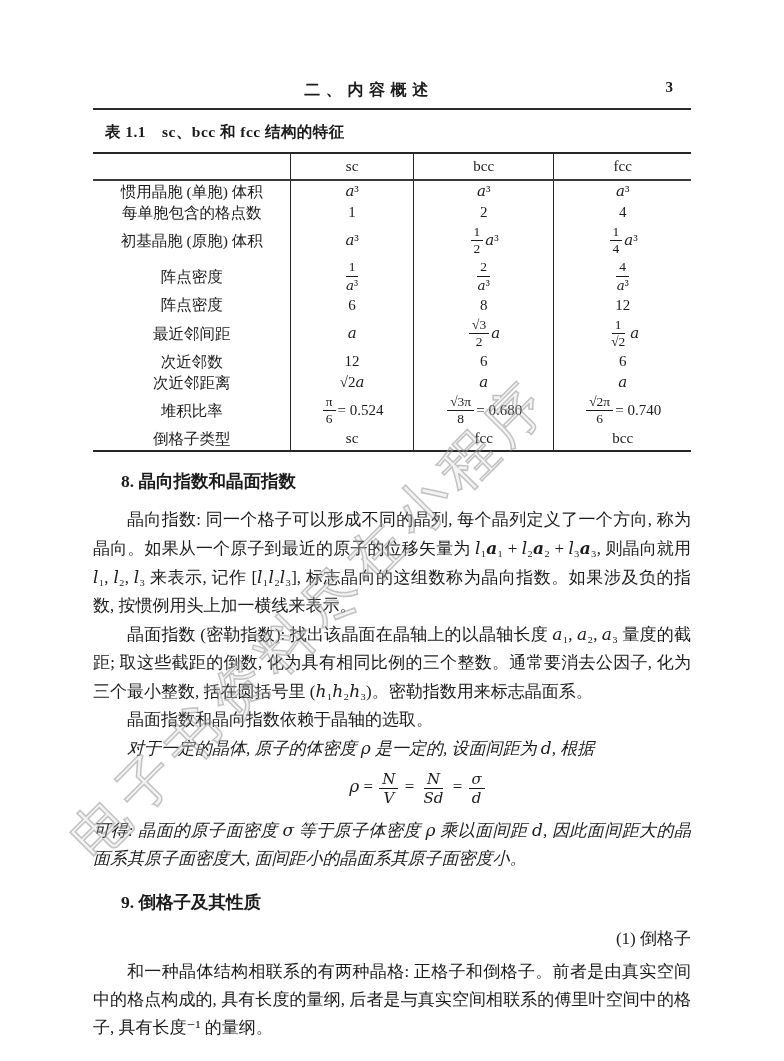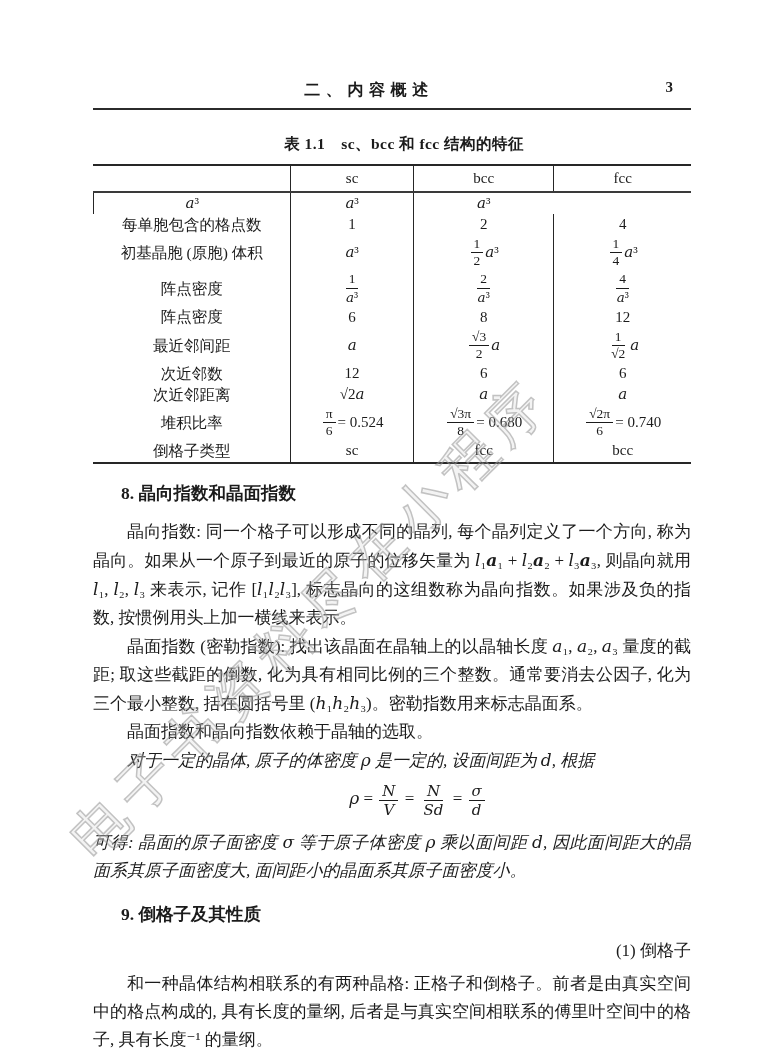--- a/index.html
+++ b/index.html
@@ -13,21 +13,21 @@
   }
   .content { position:absolute; left:93px; top:0; width:598px; }
 
   
   .page-header { position:relative; height:32px; margin-top:78px; border-bottom:2.5px solid #2b2b2b; }
   .header-title { position:absolute; left:50%; transform:translateX(-50%); margin-left:-23px; top:2px;
                   font-size:16px; letter-spacing:0.35em;font-weight:bold; }
   .header-page-num { position:absolute; right:18px; top:1px; font-size:15px; font-weight:bold; }
 
   
-  .tbl-caption { margin-top:24px; text-align:center; font-weight:bold; font-size:15.5px; position:relative; left:12px; letter-spacing:0.03em; }
+  .tbl-caption { margin-top:12px; text-align:left; font-weight:bold; font-size:15.5px; position:relative; left:12px; letter-spacing:0.03em; }
   .tbl { margin-top:9px; border-top:2.5px solid #262626; border-bottom:2.5px solid #262626; }
   .thead, .trow { display:grid; grid-template-columns:33% 20.5% 23.5% 23%; }
   .thead { border-bottom:2px solid #3a3a3a; }
   .cell { display:flex; align-items:center; justify-content:center; min-height:21px;
           font-size:15px; line-height:1.15; padding:1px 18px; text-align:center; }
   .thead .cell { min-height:25px; }
   .trow.tall .cell { min-height:35px; }
   .val-cell { border-left:1.5px solid #262626; }
   .label-cell { font-size:15.5px; }
   .cell i, .formula i, .para i { font-family:"DejaVu Serif","Liberation Serif",serif; }
@@ -67,20 +67,21 @@
 
     <div class="tbl">
       <div class="thead">
           <div class="cell label-cell"></div>
           <div class="cell val-cell">sc</div>
           <div class="cell val-cell">bcc</div>
           <div class="cell val-cell">fcc</div>
         </div>
       <div class="tbody">
           <div class="trow">
+            <div class="cell label-cell">惯用晶胞 (单胞) 体积</div>
             <div class="cell val-cell"><i>a</i>³</div>
             <div class="cell val-cell"><i>a</i>³</div>
             <div class="cell val-cell"><i>a</i>³</div>
           </div>
           <div class="trow">
             <div class="cell label-cell">每单胞包含的格点数</div>
             <div class="cell val-cell">1</div>
             <div class="cell val-cell">2</div>
             <div class="cell val-cell">4</div>
           </div>

